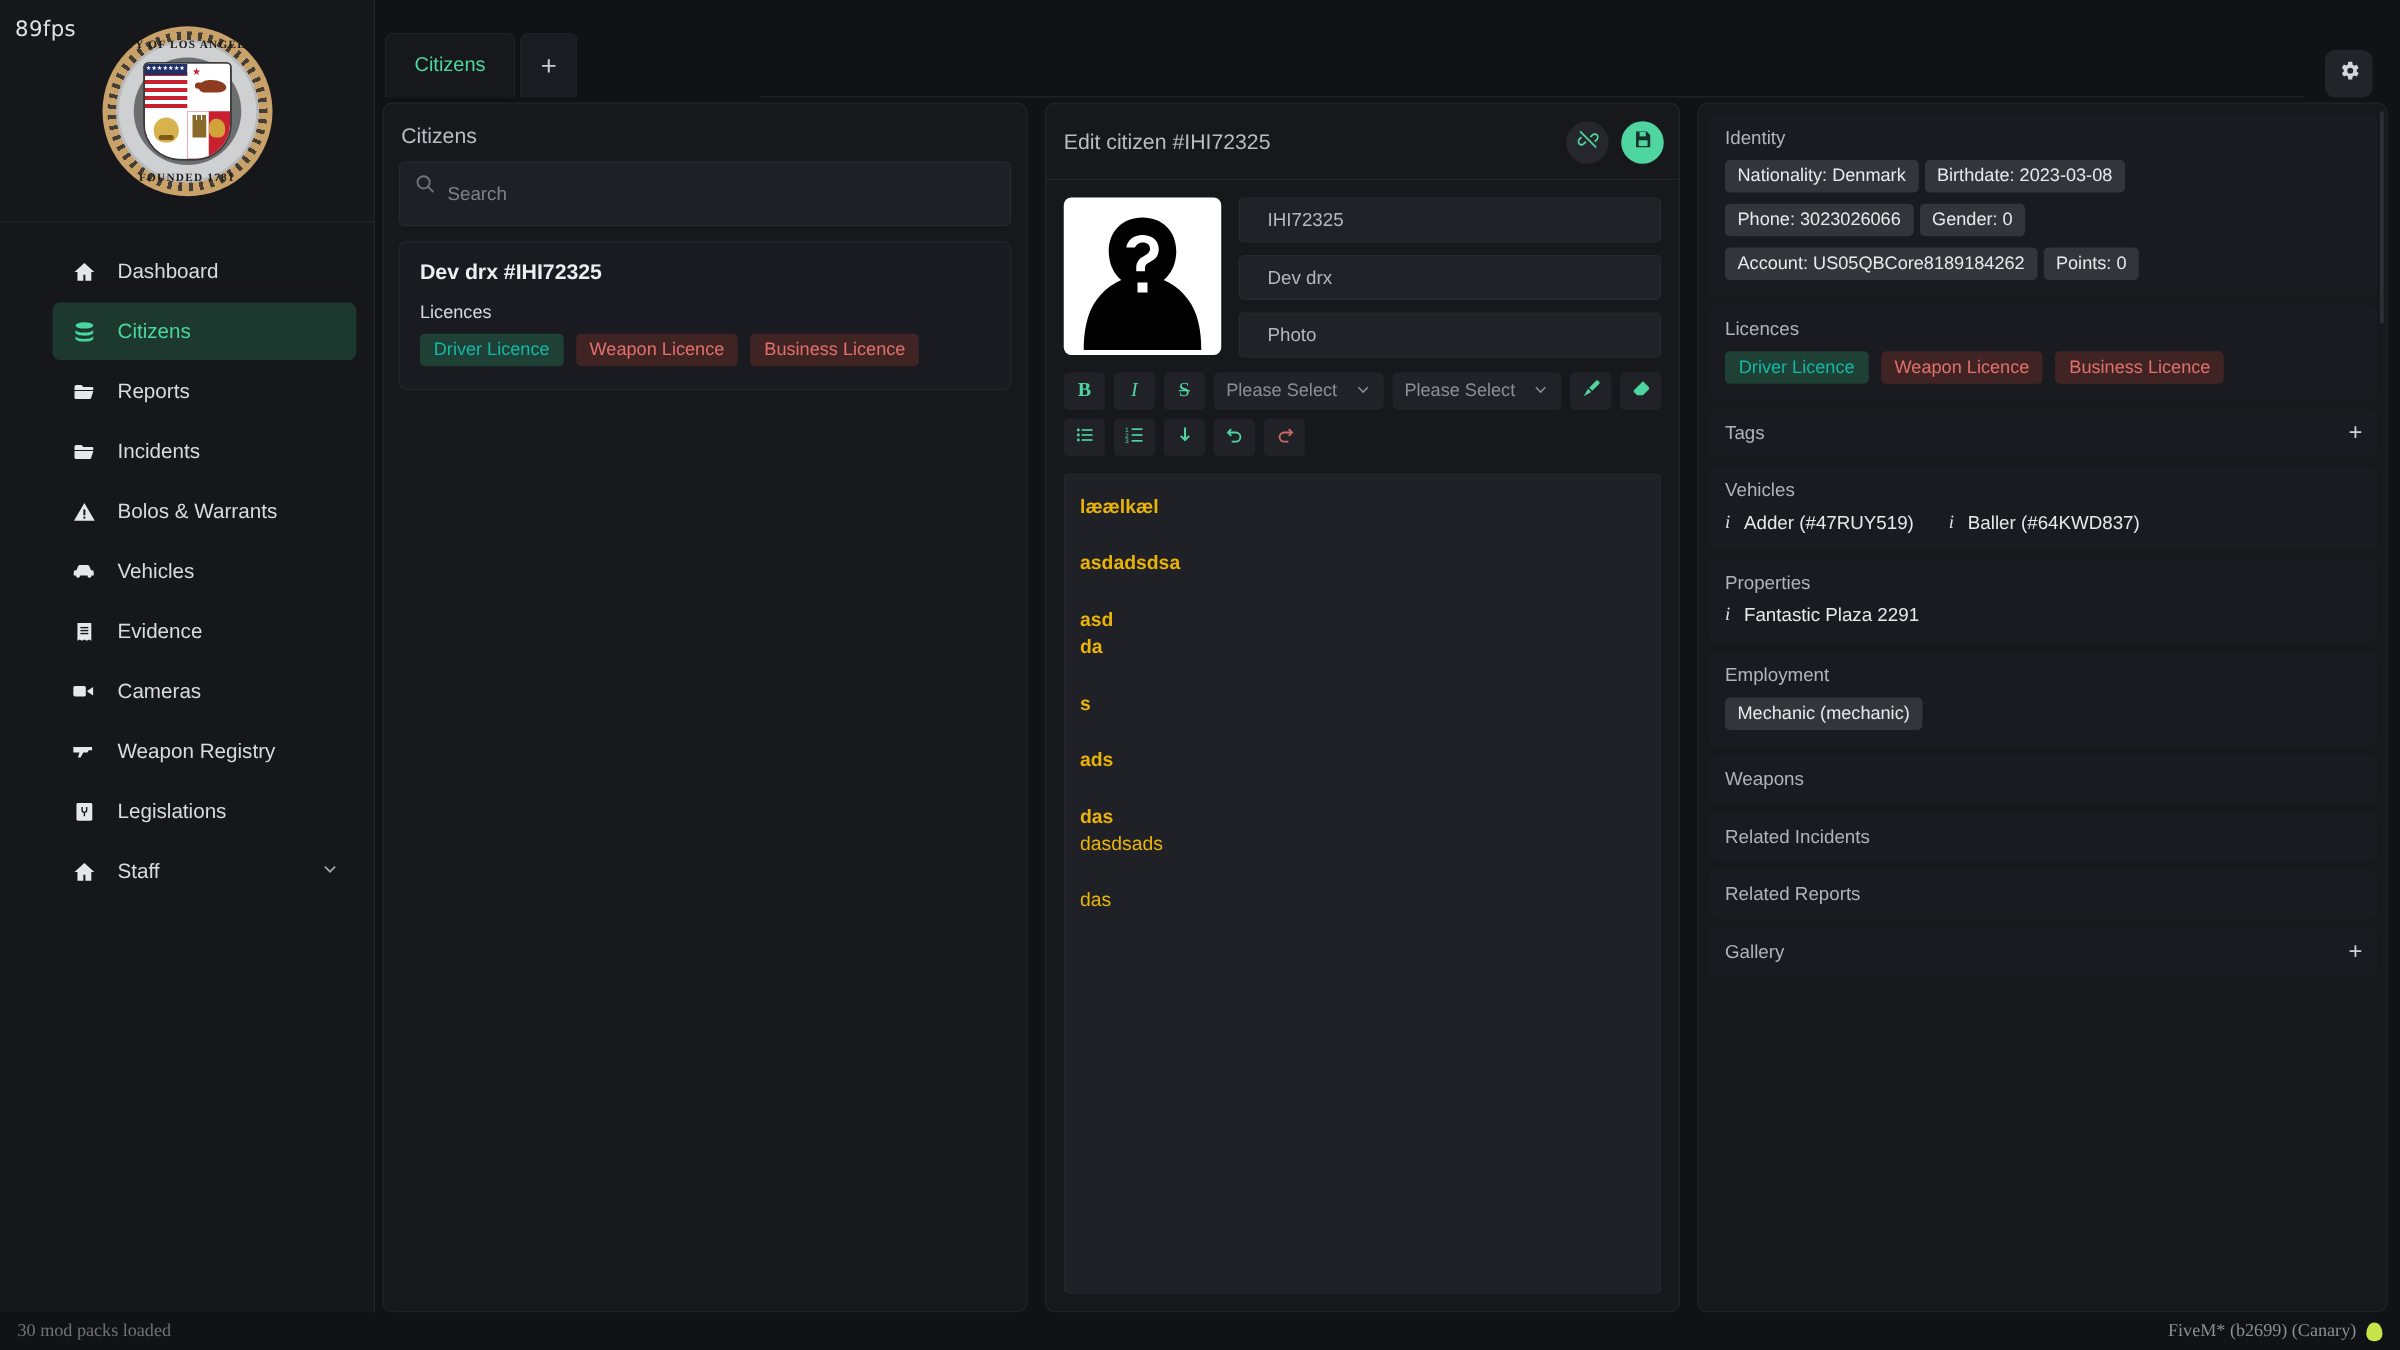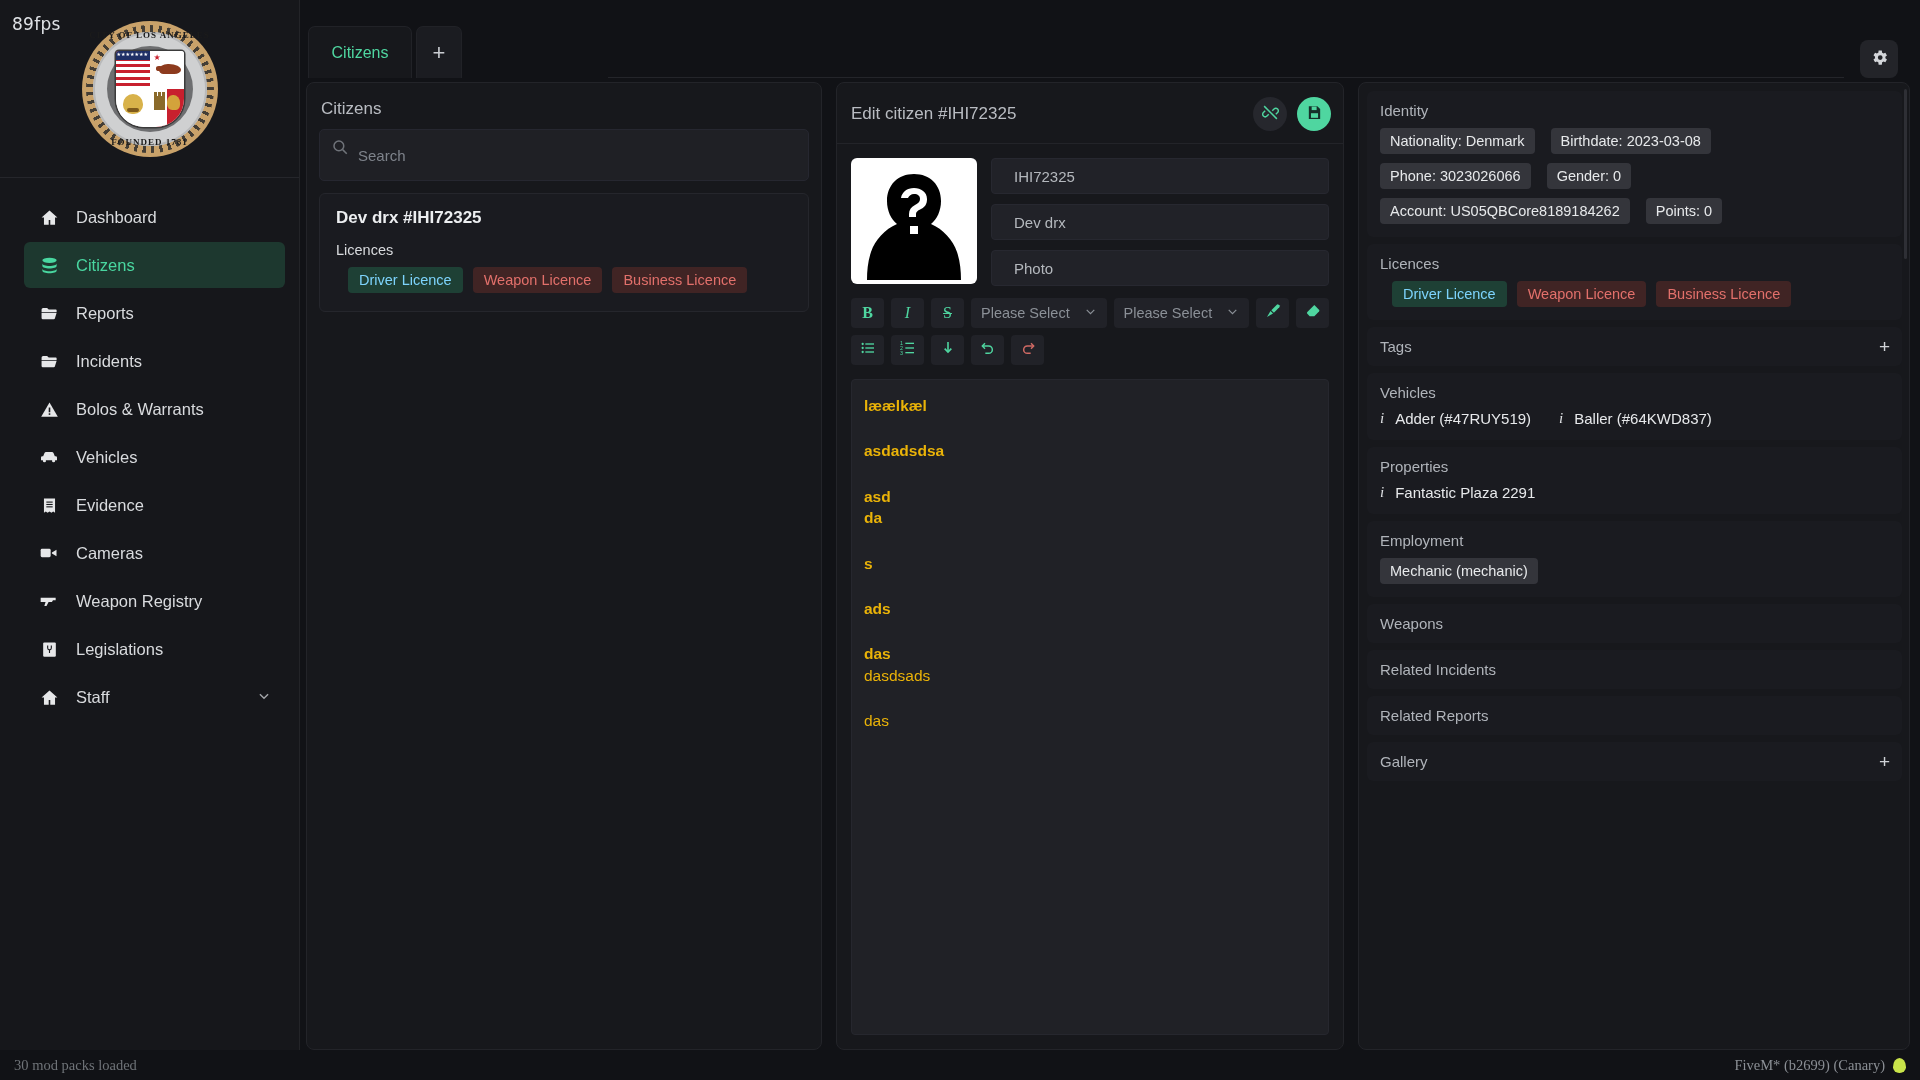--- a/index.html
+++ b/index.html
@@ -75,21 +75,21 @@
       background:repeating-linear-gradient(to right,#8a6a2a 0 3px,transparent 3px 4px);}
   .lion{position:absolute;right:4px;top:6px;width:13px;height:15px;background:#d3a33b;
       border-radius:45% 50% 35% 40%;}
   .seal .banner-top, .seal .banner-bot {
     position:absolute; left:0; right:0; text-align:center;
     font-family:"Liberation Serif", serif; font-weight:bold; color:#1b1b1b;
   }
   .seal .banner-top{ top:9px; font-size:9px; letter-spacing:1px; }
   .seal .banner-bot{ bottom:10px; font-size:9px; letter-spacing:1px; }
 
-  .nav { padding-top: 14px; }
+  .nav { padding-top: 14px; margin-left: 18px; }
   .nav-item {
     display:flex; align-items:center; gap:16px;
     height: 46px; margin: 2px 14px 2px 24px;
     padding: 0 14px;
     border-radius: 6px;
     color:#d9dbde; font-size:16.5px;
     cursor:pointer; user-select:none;
   }
   .nav-item .ico { width:22px; display:flex; align-items:center; justify-content:center; }
   .nav-item .ico svg { display:block; }
@@ -144,21 +144,21 @@
 
   .citizen-card {
     margin: 0 12px; padding:14px 16px 18px 16px;
     background:#1a1b20; border:1px solid #25262c; border-radius:6px;
     cursor:pointer;
   }
   .citizen-name { color:#eceef0; font-size:17px; font-weight:bold; margin-bottom:14px; }
   .lic-label { color:#d8dadd; font-size:14.5px; margin-bottom:9px; }
   .chips { display:flex; gap:10px; flex-wrap:wrap; }
   .chip { padding:5px 11px; border-radius:4px; font-size:14.5px; }
-  .chip.green { background:#1e4035; color:#7dd3fc;margin-left:12px; }
+  .chip.green { background:#1e4035; color:#14b8a6; }
   .chip.red   { background:#402424; color:#e2706b; }
 
   
   .mid-head { display:flex; align-items:center; padding:14px 12px 12px 14px; border-bottom:1px solid #232429;}
   .mid-title { flex:1; color:#b9bcc2; font-size:17px; }
   .round-btn { width:34px;height:34px;border-radius:50%; display:flex;align-items:center;justify-content:center; cursor:pointer;}
   .round-btn.dark{ background:#26272d; }
   .round-btn.green{ background:#4fd6a0; margin-left:10px;}
 
   .id-row { display:flex; gap:14px; padding:14px 14px 0 14px; }
@@ -192,21 +192,21 @@
   .e-p.b { font-weight:bold; }
   .e-p.tight { margin-bottom:2px; }
   .e-p.n { font-weight:normal; margin-bottom:26px; }
 
   
   .rsec { background:#1a1b20; border-radius:6px; margin-bottom:7px; padding:11px 13px 13px 13px; position:relative; }
   .rsec-title { color:#b0b4ba; font-size:15px; margin-bottom:9px; }
   .rsec.collapsed { padding-bottom:11px; }
   .rsec.collapsed .rsec-title { margin-bottom:0; }
   .plus-btn { position:absolute; right:12px; top:10px; color:#cfd2d6; font-size:19px; cursor:pointer; line-height:1; }
-  .tagrow { display:flex; gap:16px; flex-wrap:wrap; }
+  .tagrow { display:flex; gap:5px; flex-wrap:wrap; }
   .tagbox { background:#34353b; color:#e7e9eb; font-size:14.5px; padding:5px 10px; border-radius:4px; }
   .linkrow { display:flex; gap:28px; align-items:center; flex-wrap:wrap; }
   .link { color:#e7e9eb; font-size:15px; display:flex; align-items:center; gap:11px; cursor:pointer; }
   .iinfo { color:#dfe1e4; font-size:15px; font-style:italic; font-family:"Liberation Serif",serif; }
   .right-scroll { position:absolute; right:2px; top:6px; width:3px; height:170px; background:#2e2f35; border-radius:2px; }
 
   
   .statusbar {
     position:absolute; left:0; right:0; bottom:0; height:30px;
     background:#111216; display:flex; align-items:center;

